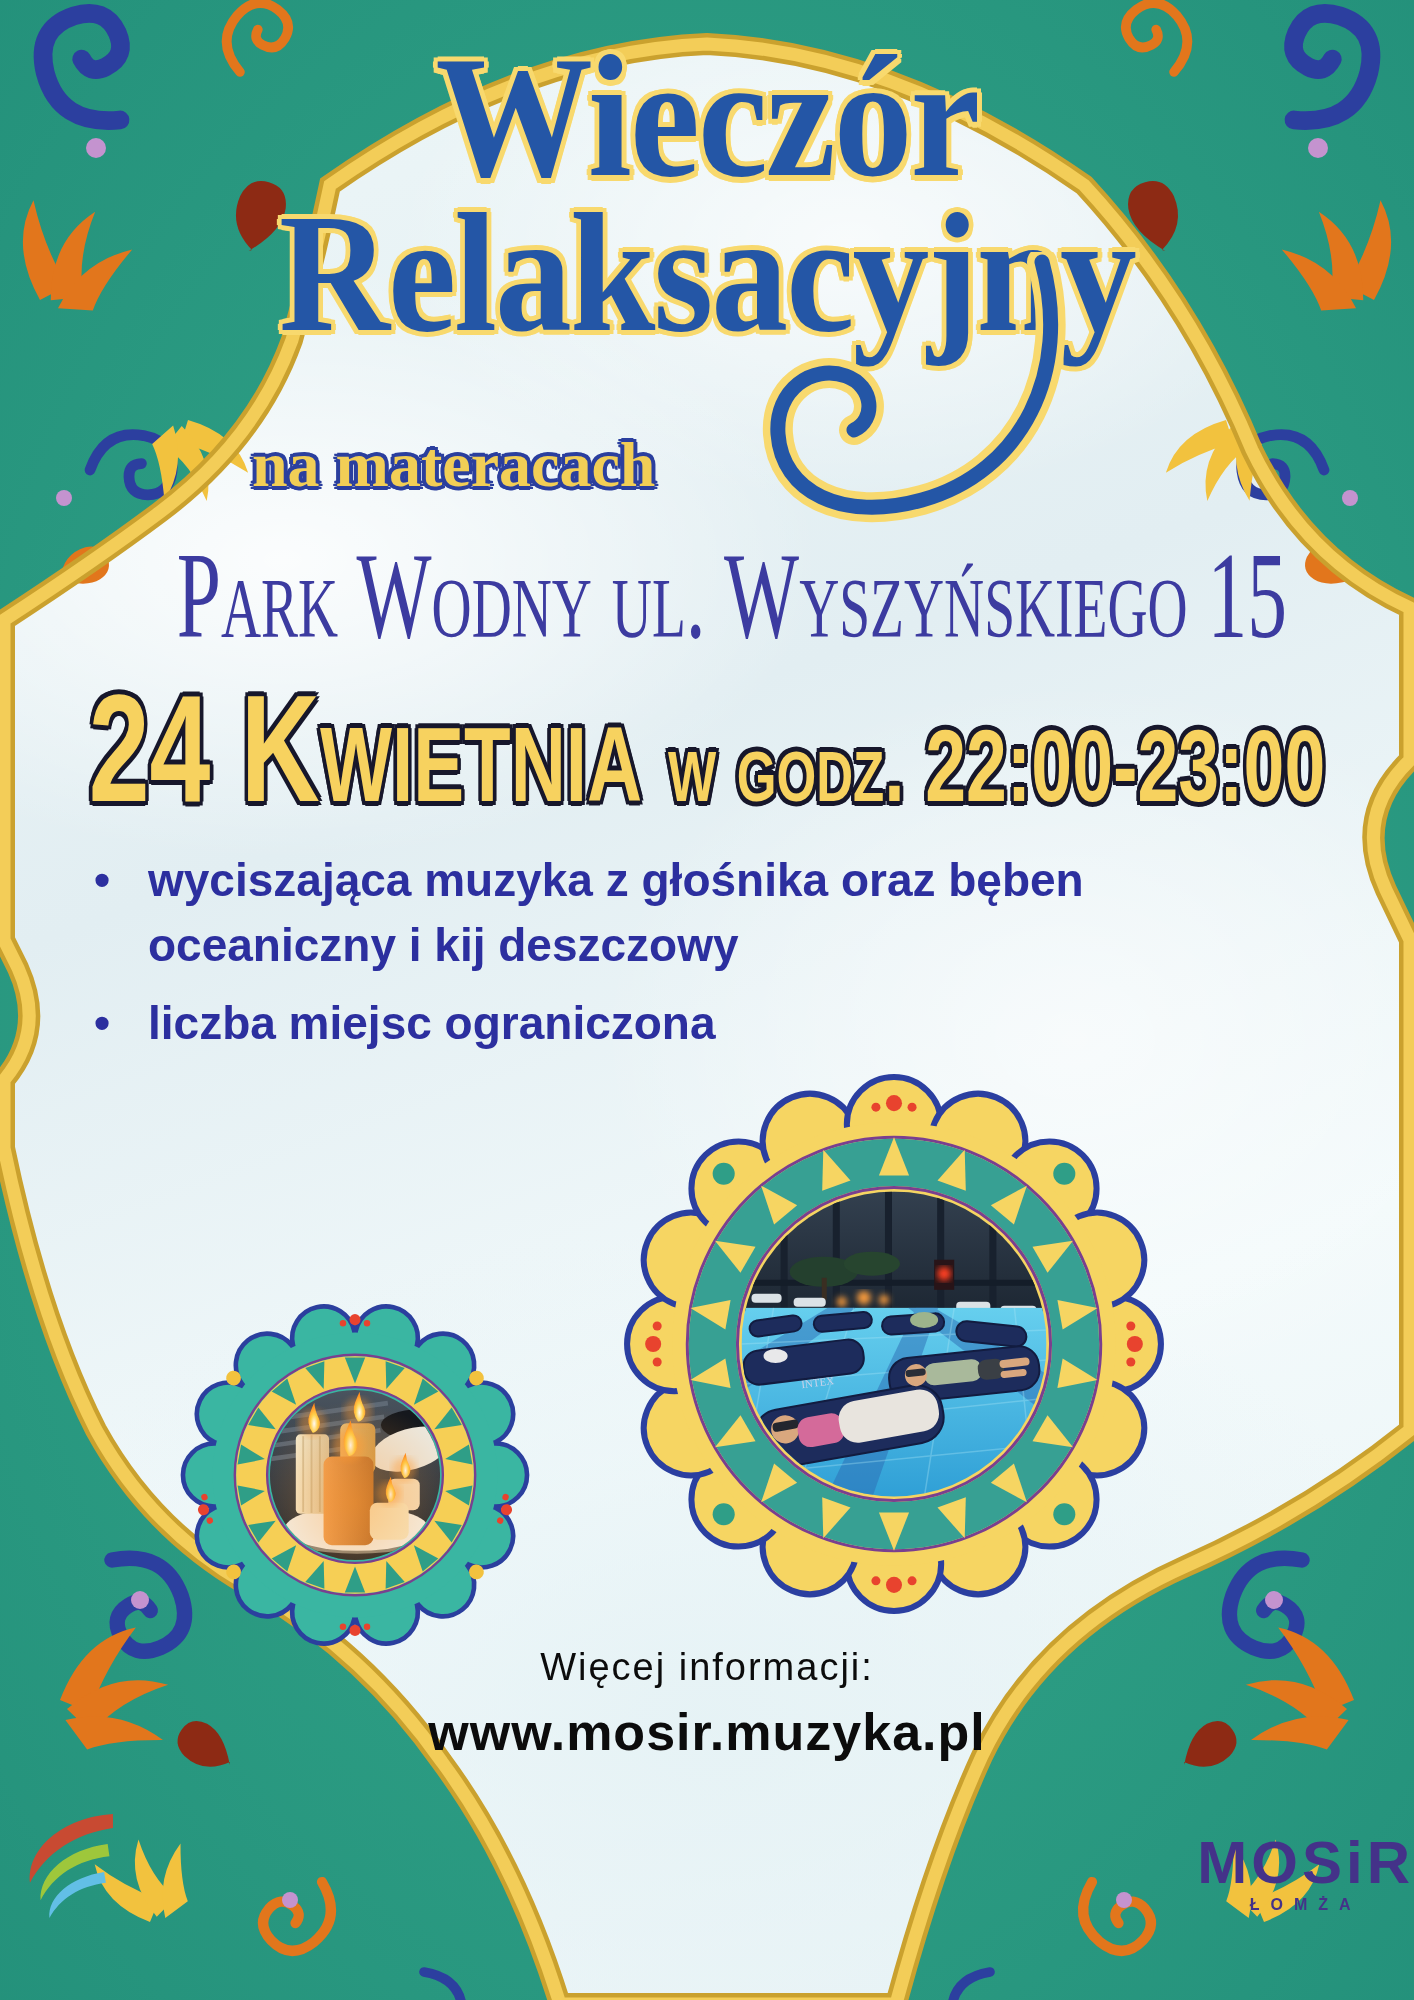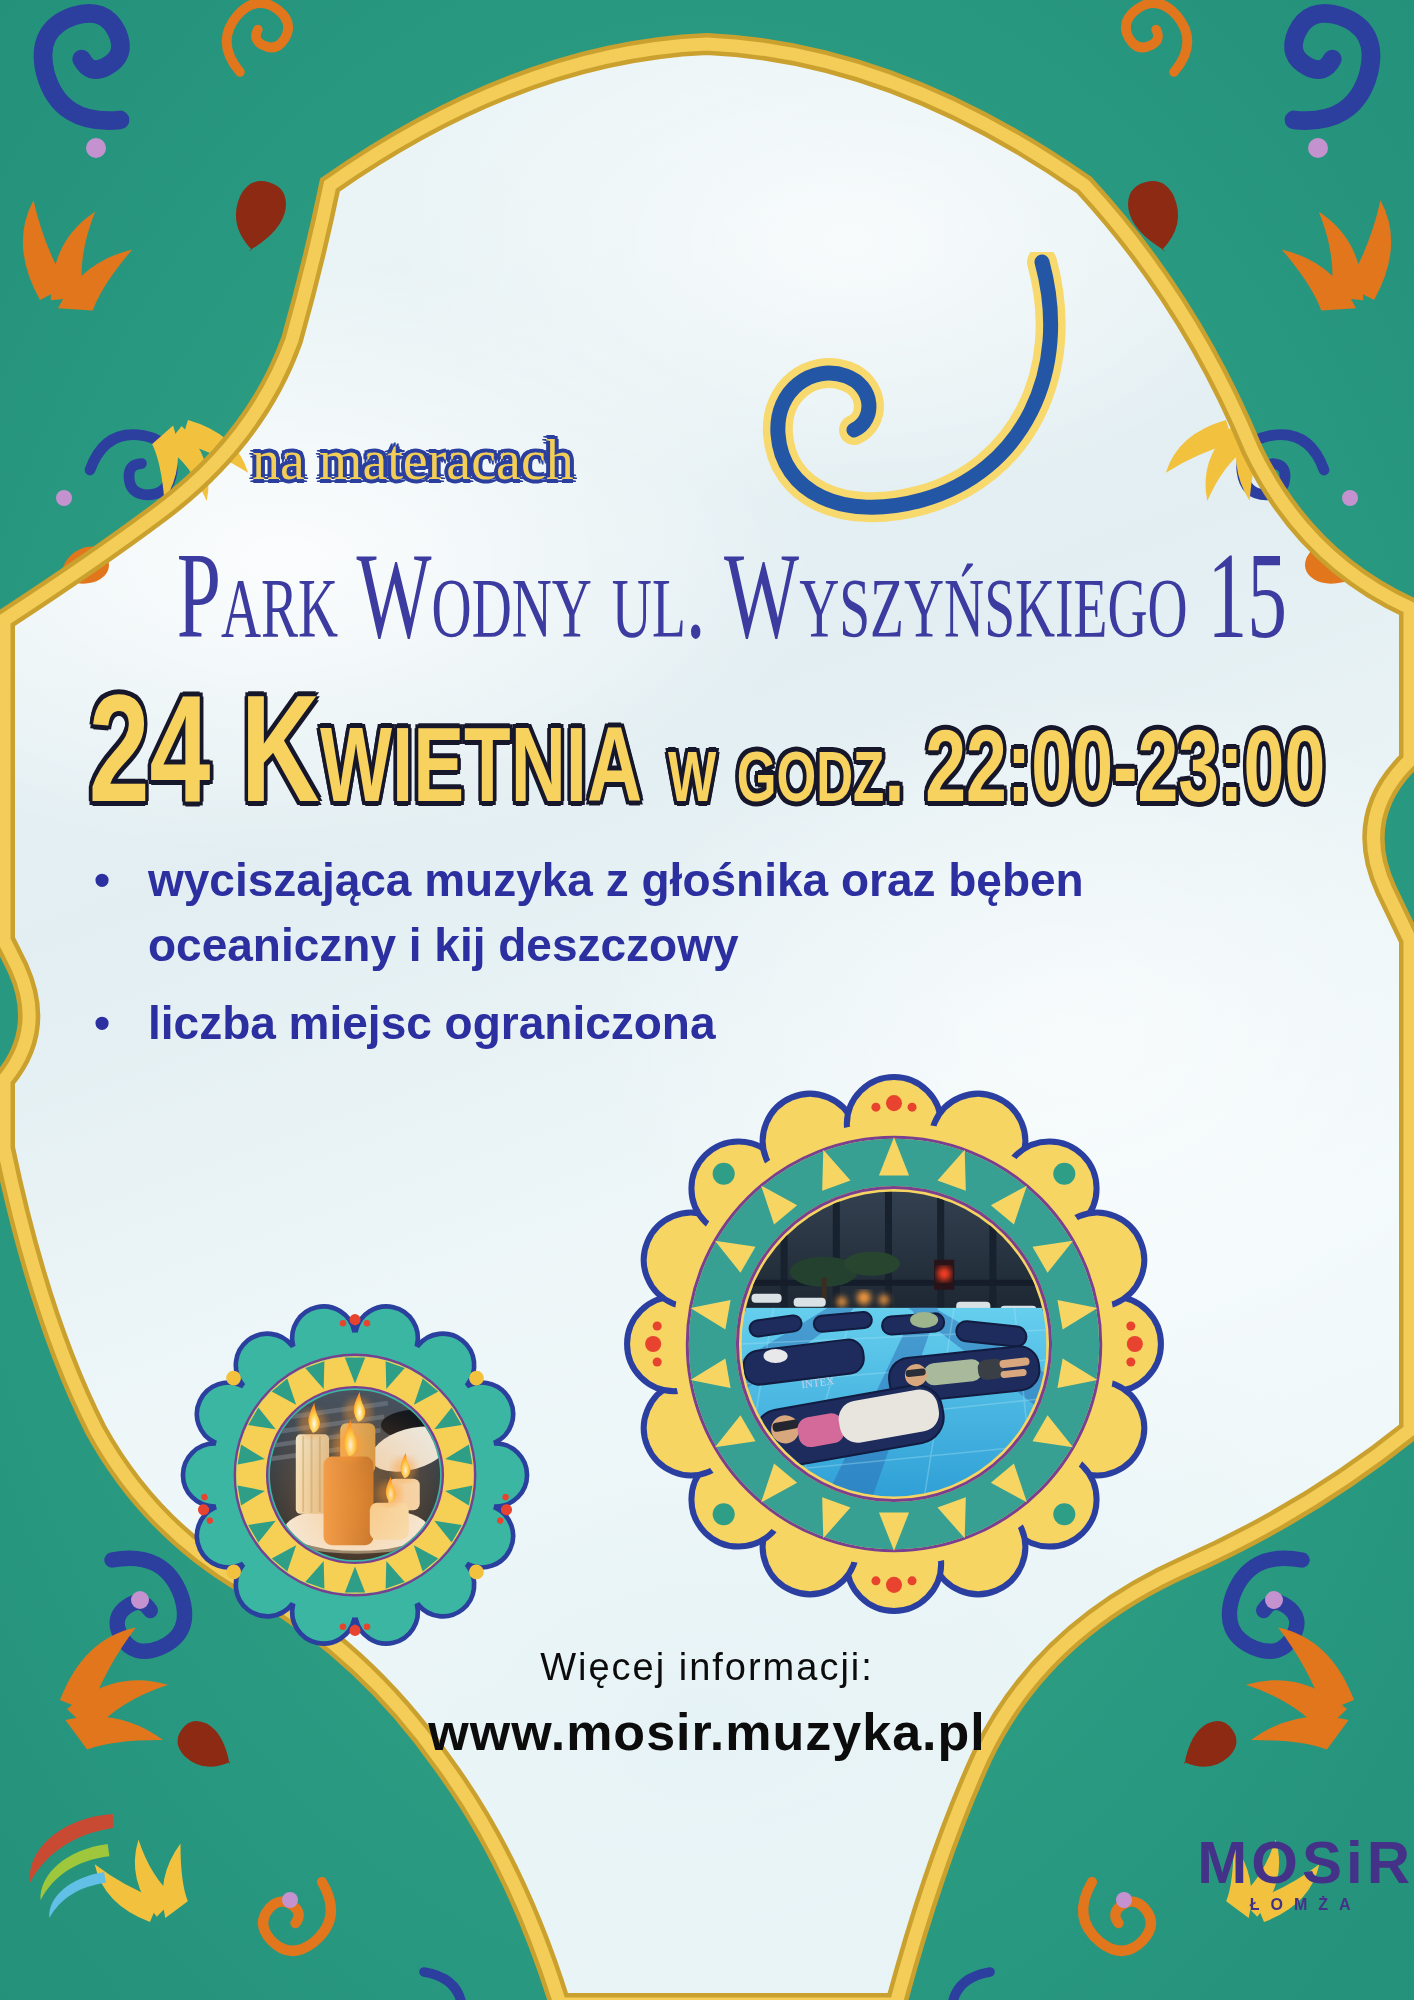--- a/index.html
+++ b/index.html
@@ -20,21 +20,21 @@
   .t-line{
     font-family:"Liberation Serif",serif;font-weight:700;line-height:.96;
     color:#2456a6;letter-spacing:-2px;
     text-shadow:5px 0 0 #f8d96e,-5px 0 0 #f8d96e,0 5px 0 #f8d96e,0 -5px 0 #f8d96e,
       4px 4px 0 #f8d96e,-4px -4px 0 #f8d96e,4px -4px 0 #f8d96e,-4px 4px 0 #f8d96e;
   }
   .t1{font-size:164px;transform:scale(.96,1.06);}
   .t2{font-size:160px;margin-top:2px;transform:scale(.96,1.06);}
   .tagline{
     position:absolute;left:252px;top:428px;
-    font-family:"Liberation Serif",serif;font-weight:400;font-size:56px;color:#f2ce56;
+    font-family:"Liberation Serif",serif;font-weight:700;font-size:64px;color:#f2ce56;
     text-shadow:4px 0 0 #2b3f9e,-4px 0 0 #2b3f9e,0 4px 0 #2b3f9e,0 -4px 0 #2b3f9e,
       3px 3px 0 #2b3f9e,-3px -3px 0 #2b3f9e,3px -3px 0 #2b3f9e,-3px 3px 0 #2b3f9e;
   }
   .swash{position:absolute;left:742px;top:252px;width:330px;height:300px;}
   
   .venue{
     position:absolute;top:544px;left:0;right:0;text-align:center;
     font-family:"Liberation Serif",serif;font-weight:400;font-size:106px;line-height:1;
     font-variant:small-caps;color:#3c3ba0;transform:scale(.75,1.15);transform-origin:50% 50%;
     white-space:nowrap;
@@ -132,20 +132,24 @@
       Q1308,1512 1186,1566 Q1042,1630 982,1756 Q936,1856 896,2004
       L560,2004 Q516,1862 442,1762 Q362,1648 246,1584 Q150,1528 96,1430 Q40,1320 4,1148
       L4,1080 Q46,1030 18,968 L4,940 L4,620 Q96,560 160,512 Q256,440 292,340 Q314,262 330,185 Z"></path>
     <path fill="none" stroke="#f3cd58" stroke-width="13" d="M330,185 Q520,52 707,44 Q894,52 1084,185 Q1190,300 1252,450 Q1305,560 1410,608
       L1410,760 Q1352,816 1386,890 L1410,940 L1410,1430
       Q1308,1512 1186,1566 Q1042,1630 982,1756 Q936,1856 896,2004
       L560,2004 Q516,1862 442,1762 Q362,1648 246,1584 Q150,1528 96,1430 Q40,1320 4,1148
       L4,1080 Q46,1030 18,968 L4,940 L4,620 Q96,560 160,512 Q256,440 292,340 Q314,262 330,185 Z"></path>
   </svg>
 
+  <div class="title-wrap">
+    <div class="t-line t1">Wieczór</div>
+    <div class="t-line t2">Relaksacyjny</div>
+  </div>
   <svg class="swash" viewBox="0 0 330 300" aria-hidden="true">
     <path d="M300,10 C330,120 280,220 180,248 C100,270 40,240 36,182 C33,138 70,112 104,124 C132,134 134,168 112,178" fill="none" stroke="#f8d96e" stroke-width="30" stroke-linecap="round"></path>
     <path d="M300,10 C330,120 280,220 180,248 C100,270 40,240 36,182 C33,138 70,112 104,124 C132,134 134,168 112,178" fill="none" stroke="#2456a6" stroke-width="15" stroke-linecap="round"></path>
   </svg>
   <div class="tagline">na materacach</div>
 
   <div class="venue">Park Wodny ul. Wyszyńskiego 15</div>
 
   <div class="sched">
     <span class="date">24 Kwietnia</span>

